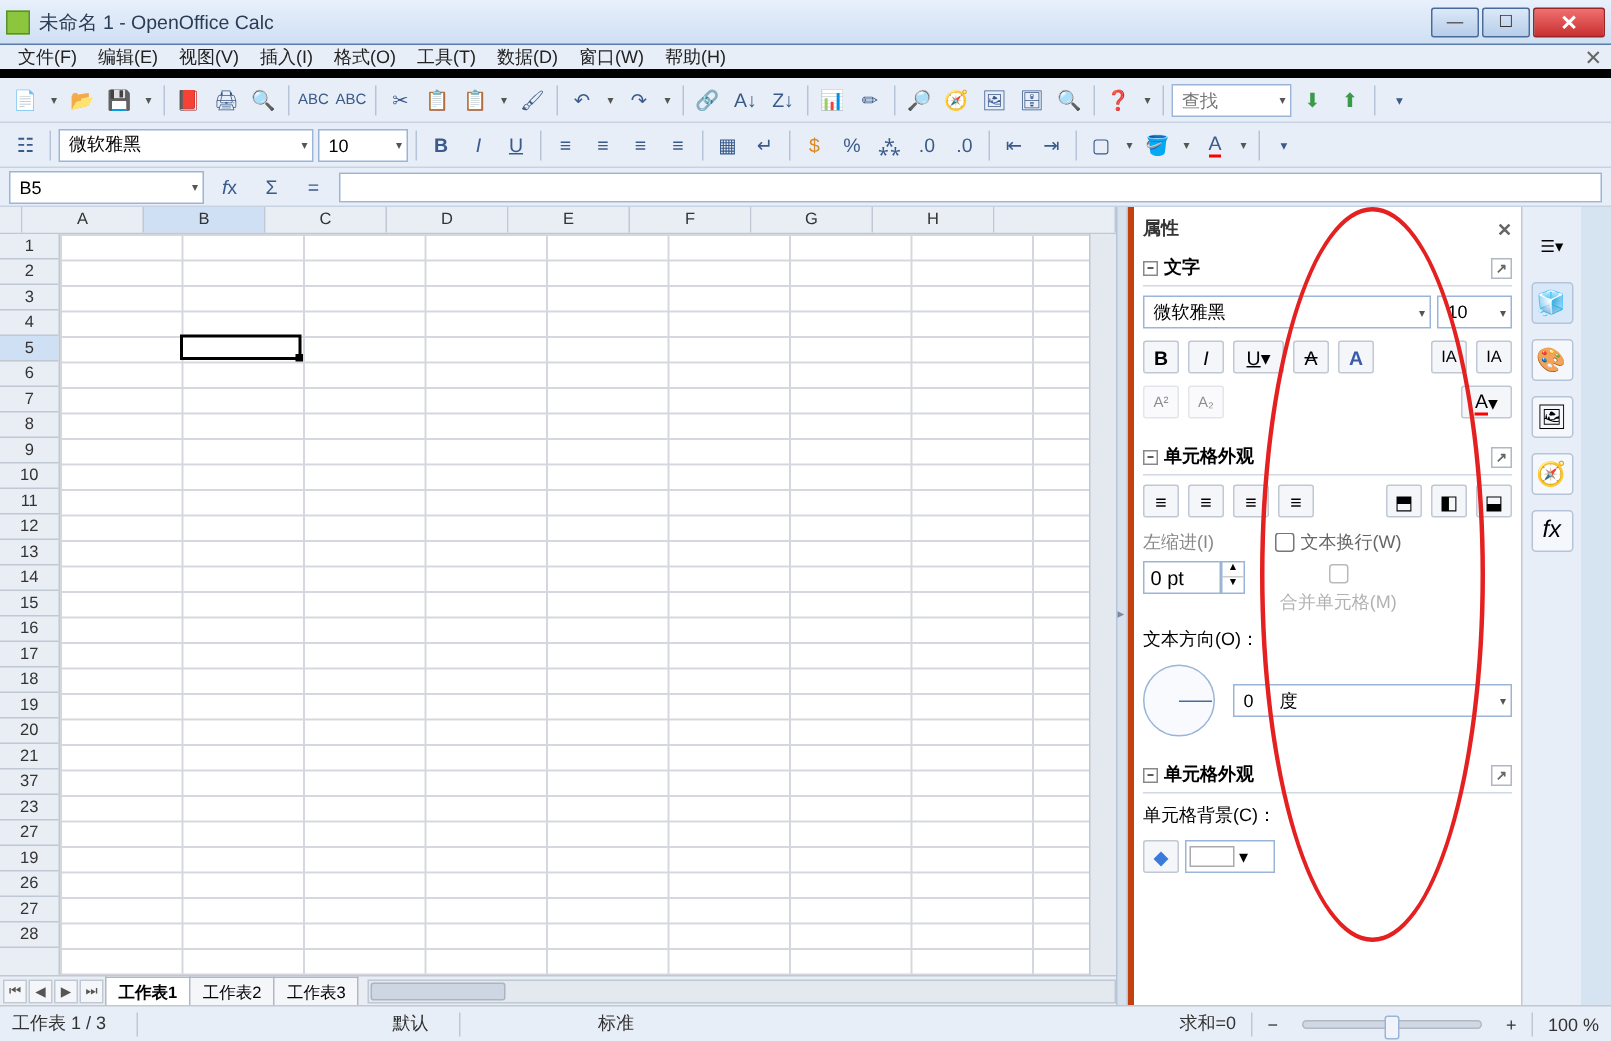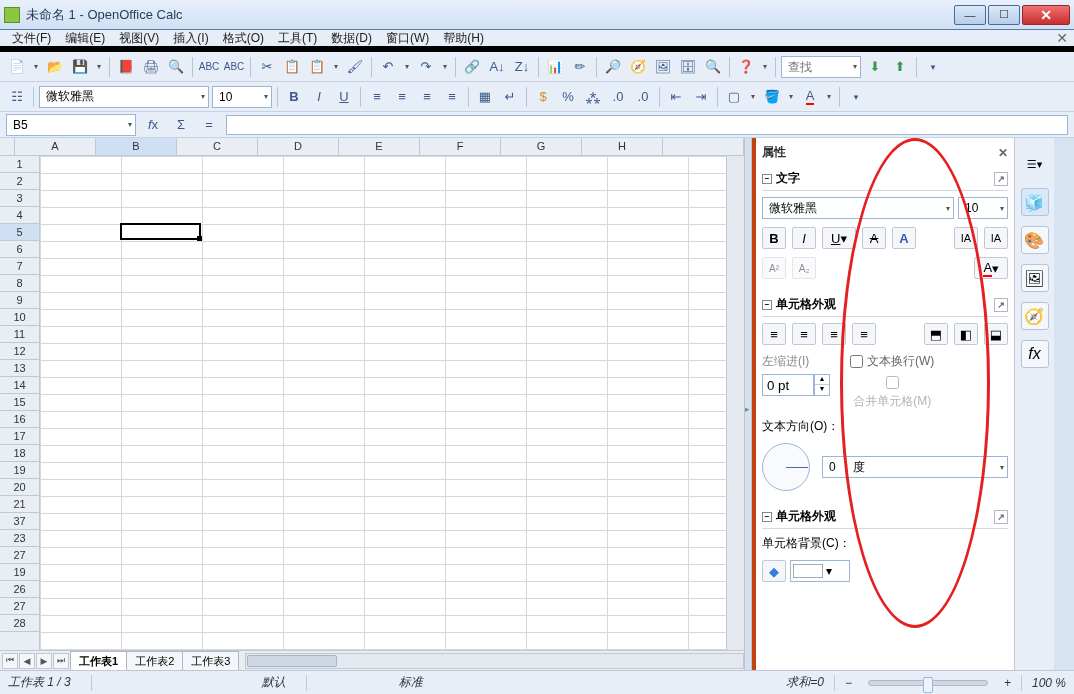--- a/index.html
+++ b/index.html
@@ -82,21 +82,21 @@
 .dial::after { content: ""; position: absolute; top: 50%; left: 50%; width: 22px; height: 1px; background: #4a6a9a; transform-origin: left; }
 .small-input { height: 22px; border: 1px solid #9ab5d8; background: #fff; padding: 0 4px; width: 52px; }
 .color-combo { width: 60px; height: 22px; border: 1px solid #9ab5d8; background: #fff; display: flex; align-items: center; padding: 2px; gap: 3px; }
 .color-sw { width: 30px; height: 14px; border: 1px solid #aaa; background: #fff; }
 
 
 .icon-bar { width: 40px; background: #e8eef7; border-left: 1px solid #c0c8d4; display: flex; flex-direction: column; align-items: center; gap: 10px; padding-top: 12px; }
 .side-icon { width: 28px; height: 28px; border: 1px solid #b5c4d8; background: #f4f8fd; border-radius: 3px; display: flex; align-items: center; justify-content: center; font-size: 16px; }
 
 
-.statusbar { position: absolute; left: 0; right: 0; bottom: 0; height: 24px; background: #e8eef7; border-top: 1px solid #c0c8d4; display: flex; align-items: center; font-size: 12px; color: #333; padding: 0 8px; gap: 20px; font-style: italic; }
+.statusbar { position: absolute; left: 0; right: 0; bottom: 0; height: 24px; background: #e8eef7; border-top: 1px solid #c0c8d4; display: flex; align-items: center; font-size: 12px; color: #333; padding: 0 8px; gap: 20px; }
 .status-sep { width: 1px; height: 16px; background: #c0c8d4; }
 .status-slider { width: 120px; height: 6px; background: #d0d8e4; border: 1px solid #b0b8c4; border-radius: 3px; position: relative; margin: 0 6px; }
 .status-slider::after { content: ""; position: absolute; left: 50%; top: -4px; width: 8px; height: 14px; background: #f0f4fa; border: 1px solid #9ab5d8; border-radius: 2px; transform: translateX(-50%); }
 .status-right { margin-left: auto; display: flex; align-items: center; gap: 10px; }
 
 
 .annotation { position: absolute; border: 3px solid #e52020; border-radius: 50%; pointer-events: none; z-index: 100; }
 
 .sec-more { margin-left:auto; width:14px; height:14px; border:1px solid #b0b8c4; font-size:9px; display:flex; align-items:center; justify-content:center; color:#666; }
 </style>

